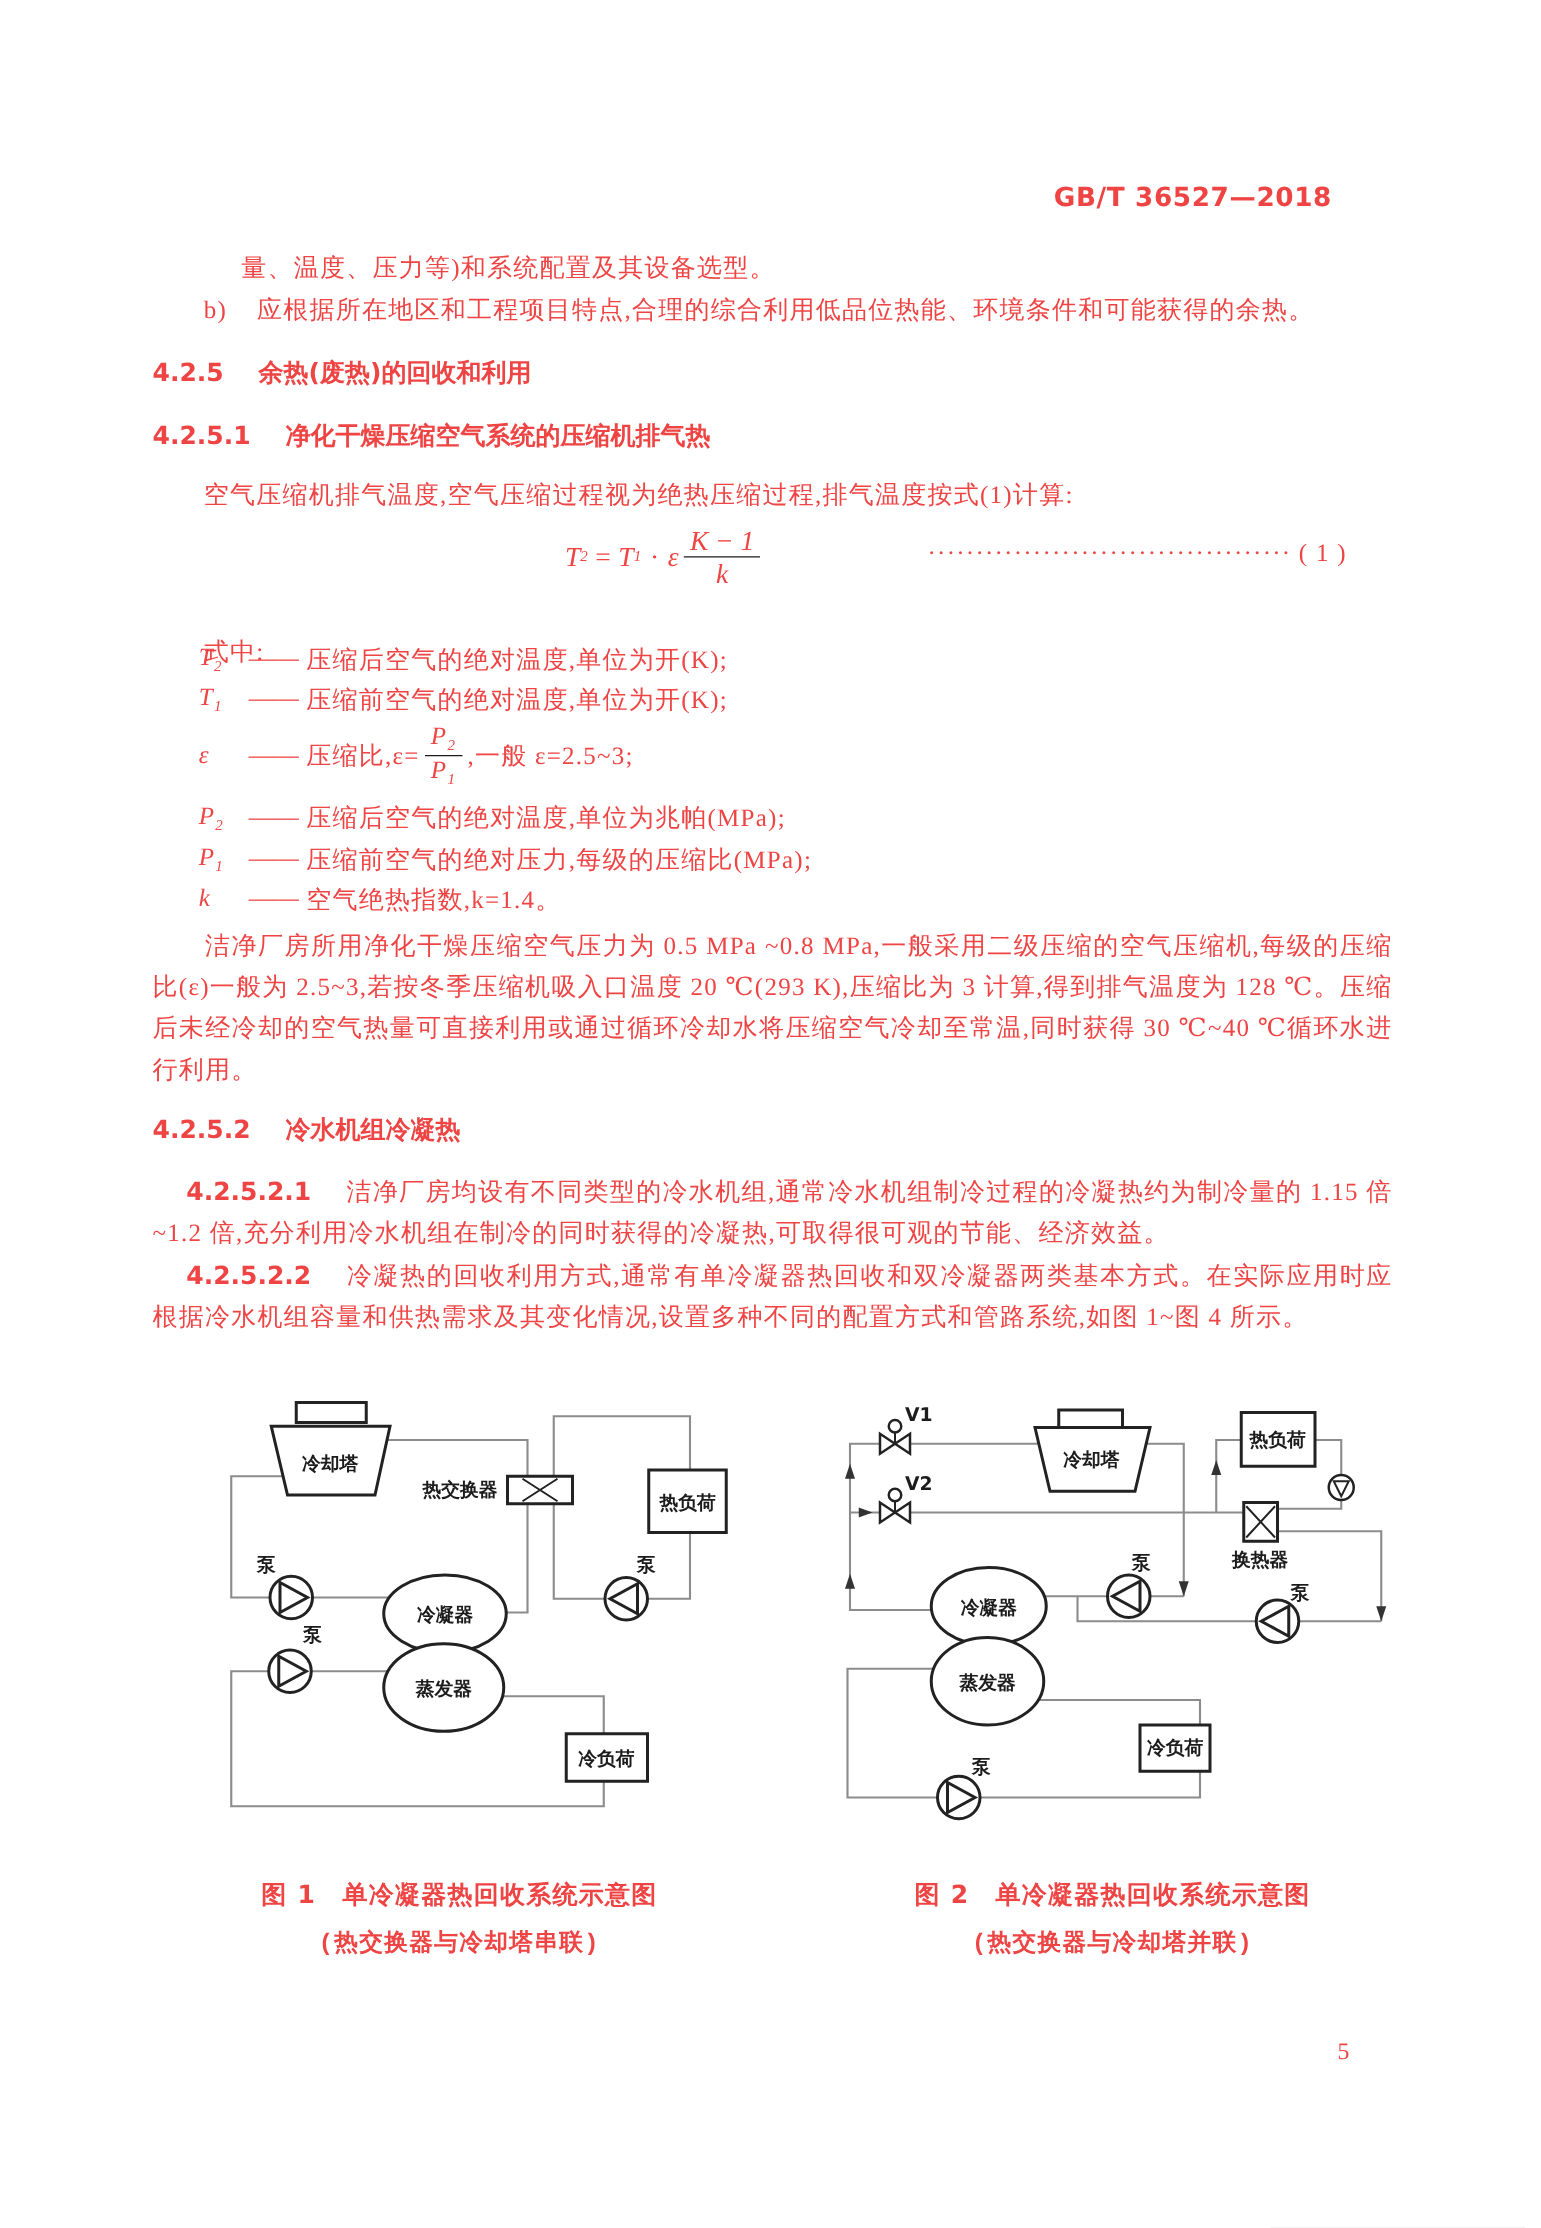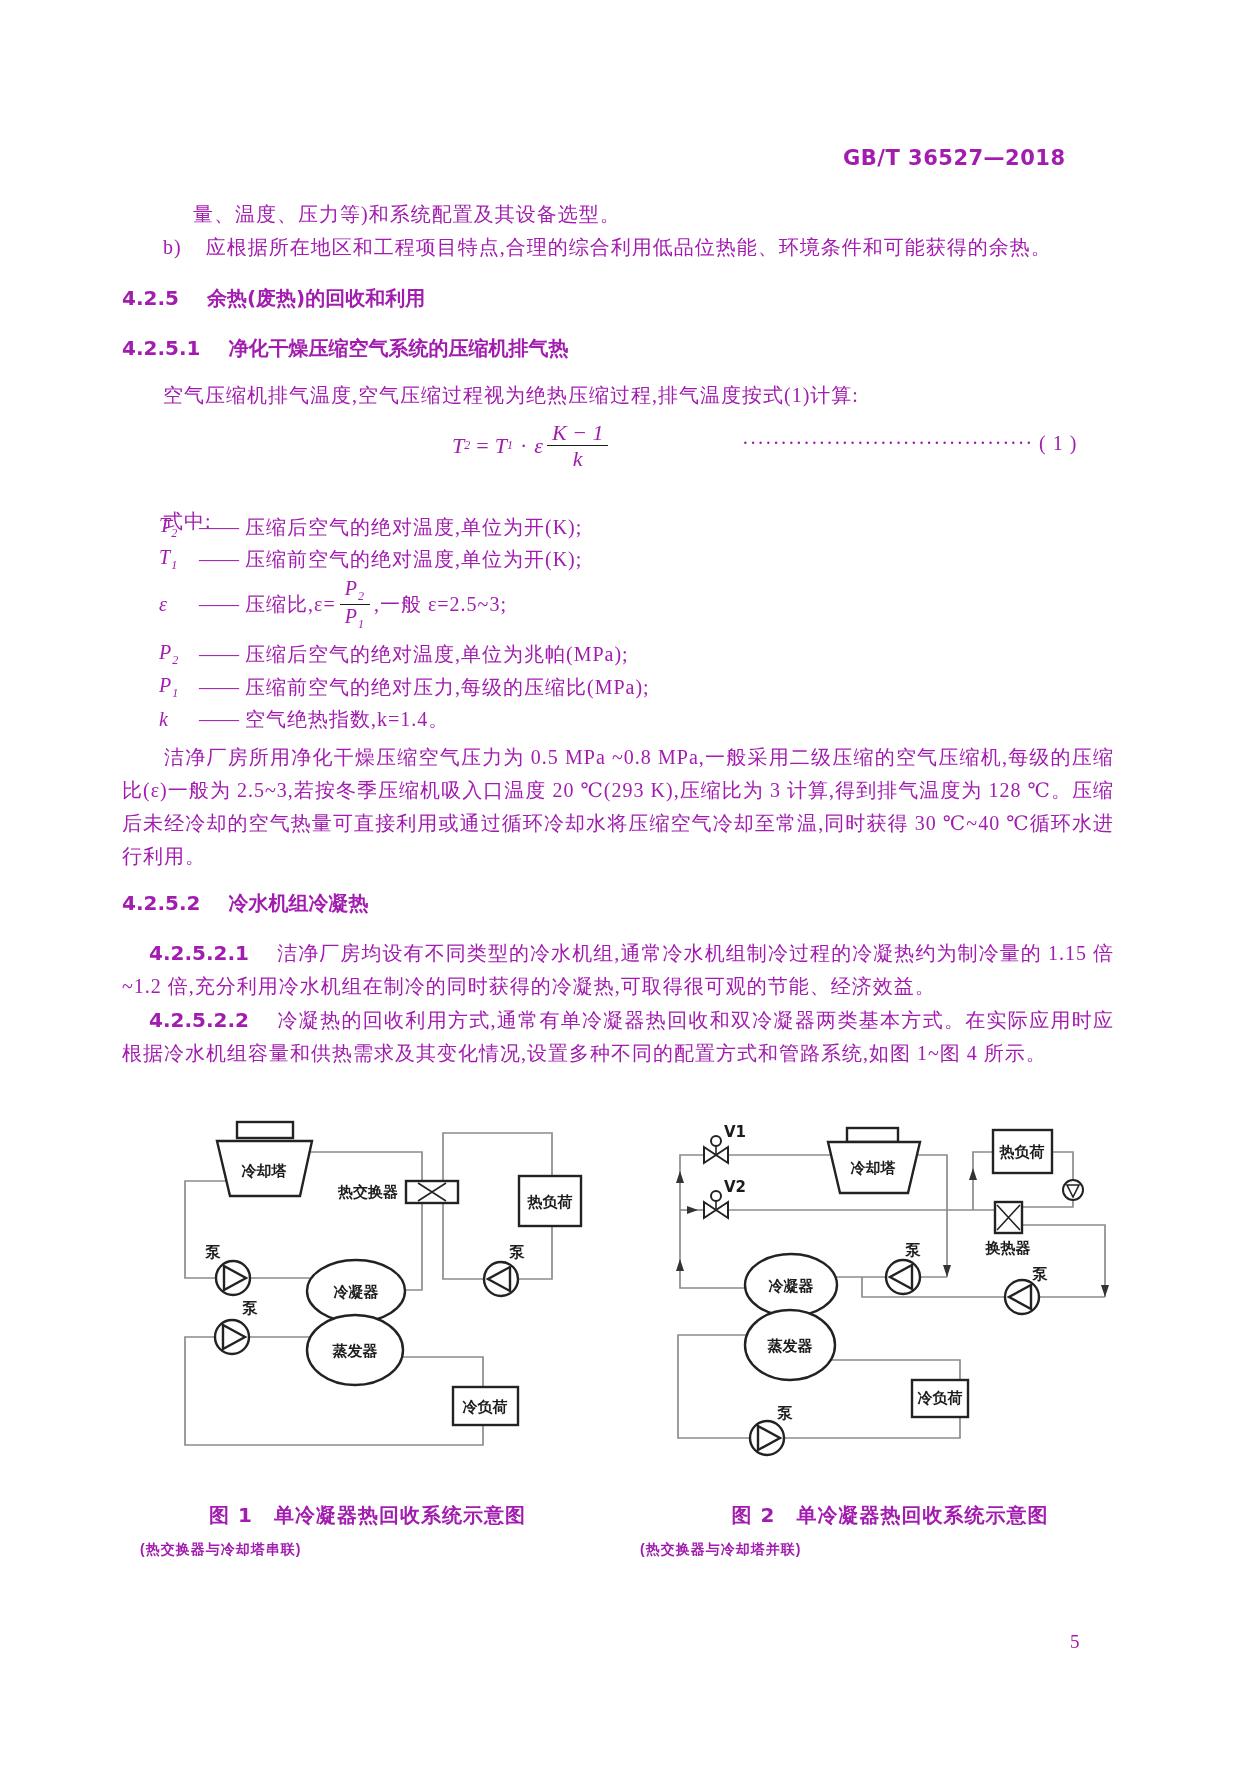--- a/index.html
+++ b/index.html
@@ -1,33 +1,33 @@
 <!DOCTYPE html>
 <html><head>
 <meta charset="utf-8">
 <title>Document</title>
 <style>
   html,body{margin:0;padding:0;background:#e8e8e8;}
   .page{position:relative;width:1233px;height:1782px;background:#ffffff;margin:0 auto;
-        font-family:"Liberation Serif","DejaVu Serif",serif;color:#a21caf;overflow:hidden;}
+        font-family:"Liberation Serif","DejaVu Serif",serif;color:#ef4444;overflow:hidden;}
   .abs{position:absolute;}
   .btxt{font-size:20px;letter-spacing:1px;}
   .just{text-align:justify;line-height:33px;}
   .hsans{font-family:"DejaVu Sans","Liberation Sans",sans-serif;font-weight:bold;}
   .hnum{font-family:"DejaVu Sans","Liberation Sans",sans-serif;font-weight:bold;letter-spacing:0;margin-left:27px;}
   .var{font-style:italic;font-family:"Liberation Serif",serif;}
   sub{font-size:12px;}
   .frac{display:inline-block;vertical-align:middle;text-align:center;line-height:1.15;margin:0 4px;}
   .frac .num{display:block;padding:0 5px;}
   .frac .den{display:block;border-top:1.6px solid #1c1c1c;padding:0 5px;}
   .where-row{display:flex;align-items:center;font-size:20px;letter-spacing:1px;}
   .wsym{display:inline-block;width:40px;flex:none;margin-left:19px;}
   .wdash{flex:none;margin-right:6px;letter-spacing:0;}
   .caption1{font-family:"DejaVu Sans","Liberation Sans",sans-serif;font-weight:bold;font-size:20px;text-align:center;letter-spacing:1px;}
-  .caption2{font-family:Liberation Sans, sans-serif;font-weight:bold;font-size:14px;letter-spacing:1px;}
+  .caption2{font-family:Liberation Mono, monospace;font-weight:bold;font-size:19px;text-align:center;letter-spacing:1px;}
   svg text{font-family:"DejaVu Sans","Liberation Sans",sans-serif;font-weight:bold;font-size:15px;fill:#1c1c1c;}
   svg .pipe{stroke:#8c8c8c;stroke-width:1.7;fill:none;}
   svg .comp{stroke:#222;stroke-width:2.4;fill:#ffffff;}
   svg .thin{stroke:#222;stroke-width:1.6;fill:none;}
   svg .arrow{fill:#333;stroke:none;}
 </style>
 </head>
 <body>
 
 <div class="page">

